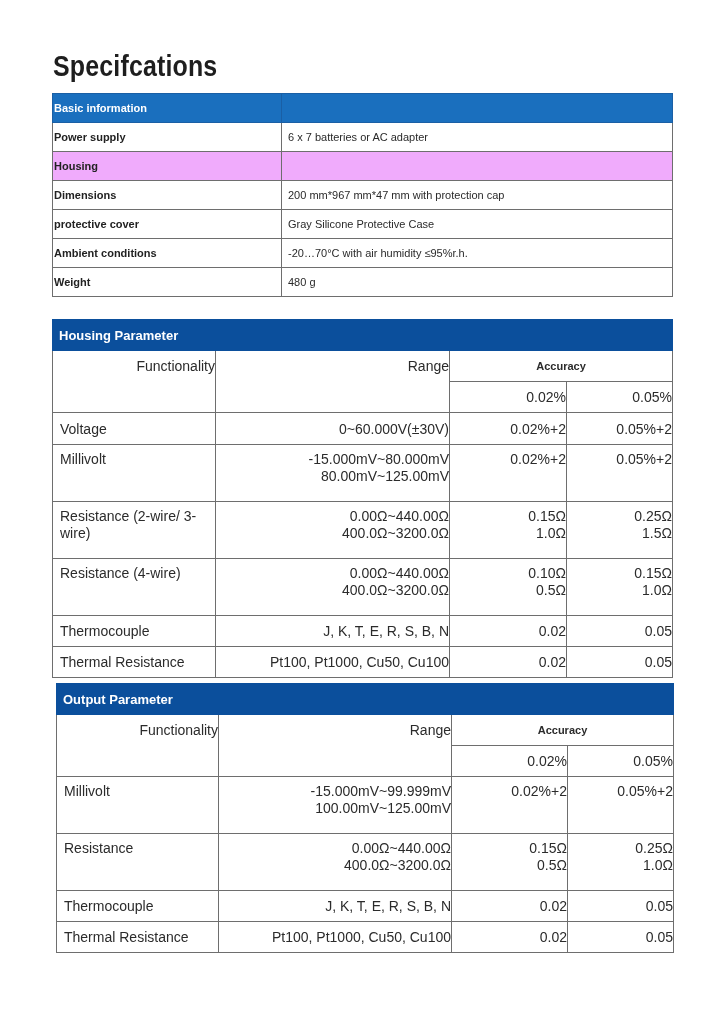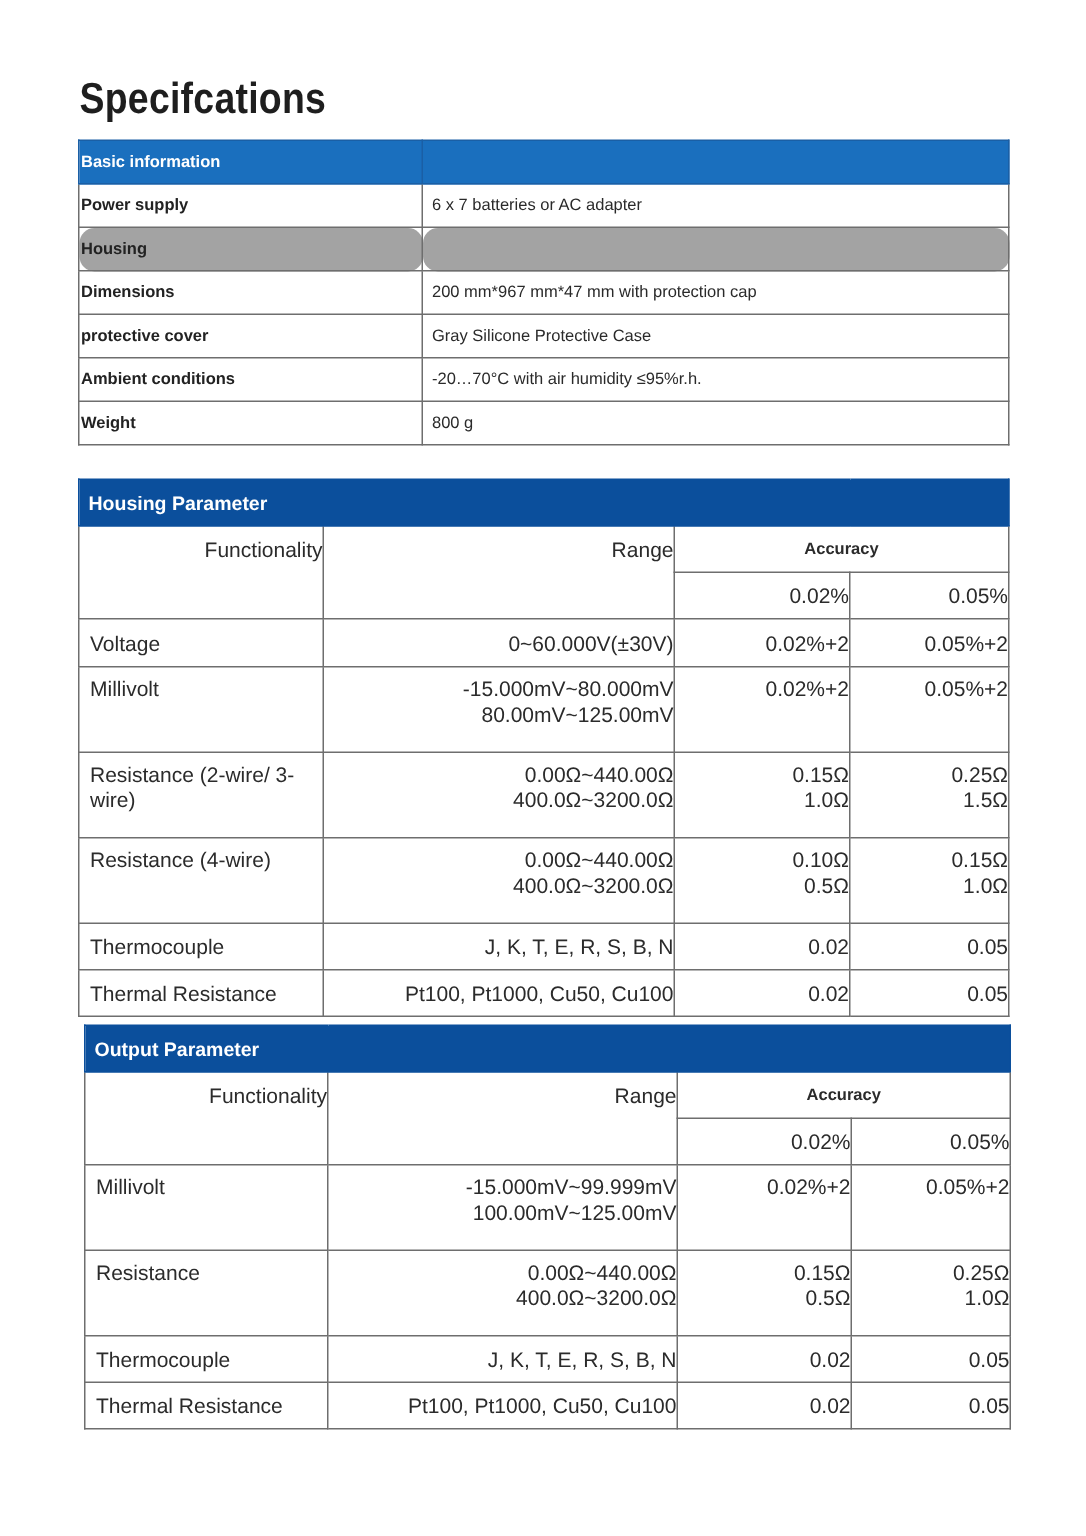--- a/index.html
+++ b/index.html
@@ -9,21 +9,21 @@
   table { position:absolute; border-collapse:collapse; table-layout:fixed; }
   td { border:1px solid #6e6e6e; padding:0; }
 
   
   #t-basic { left:52px; top:93px; width:620px; }
   #t-basic td { height:28px; font-size:11px; }
   #t-basic .k { font-weight:bold; padding-left:1px; color:#222; }
   #t-basic .v { padding-left:6px; color:#2a2a2a; }
   #t-basic .hdr td { background:#1a6fbe; color:#fff; border-color:#1a5fa5; }
   #t-basic .hdr .k { color:#fff; }
-  #t-basic .grey td { background:#a3a3a3;border-radius:10px; }
+  #t-basic .grey td { background:#f0abfc; }
 
   
   .ptab td { font-size:14px; color:#2b2b2b; vertical-align:top; }
   .ptab .band td { background:#0b4f9c; color:#fff; font-weight:bold; font-size:13px; height:30px; vertical-align:middle; padding-left:6px; border-color:#0b4f9c; }
   .ptab .c { text-align:right; }
   .ptab .l { padding-left:7px; }
   .ptab .acc { font-weight:bold; font-size:11px; text-align:center; vertical-align:middle; }
   .ptab .h1 td { height:30px; padding-top:7px; }
   .ptab .h1 td.acc { padding-top:0; }
   .ptab .h2 td { height:30px; vertical-align:middle; text-align:right; }
@@ -64,21 +64,21 @@
   <tr>
     <td class="k">protective cover</td>
     <td class="v">Gray Silicone Protective Case</td>
   </tr>
   <tr>
     <td class="k">Ambient conditions</td>
     <td class="v">-20…70°C with air humidity ≤95%r.h.</td>
   </tr>
   <tr>
     <td class="k">Weight</td>
-    <td class="v">800 g</td>
+    <td class="v">480 g</td>
   </tr>
 </tbody>
   </table>
 
 <table id="t-meas" class="ptab">
   <colgroup>
       <col style="width:163px">
       <col style="width:234px">
       <col style="width:117px">
       <col style="width:106px">

